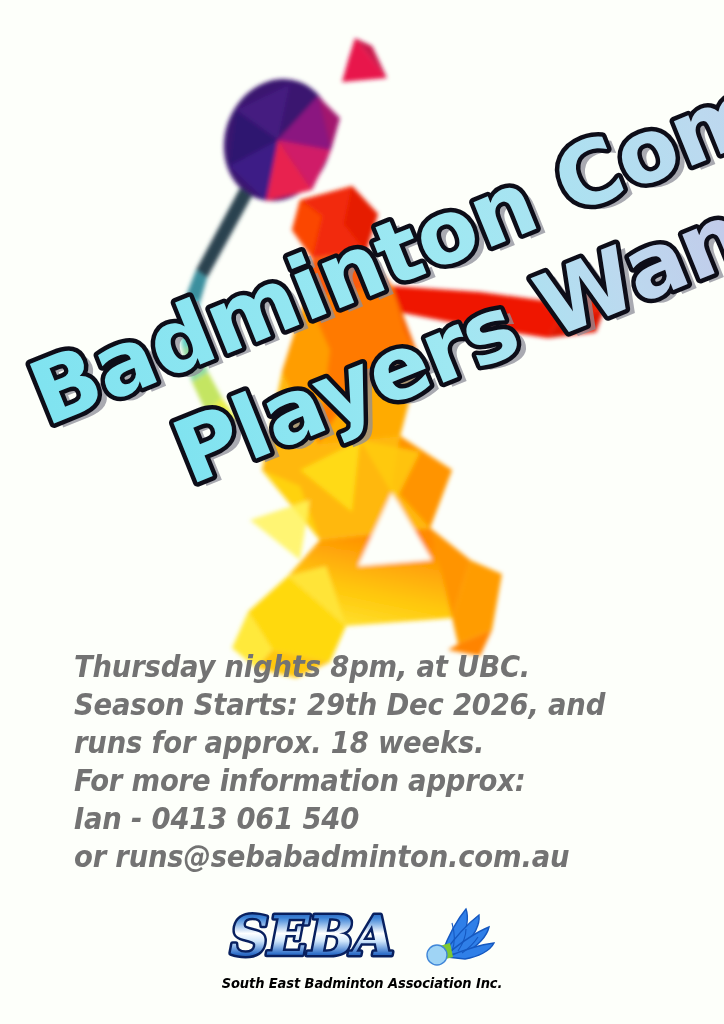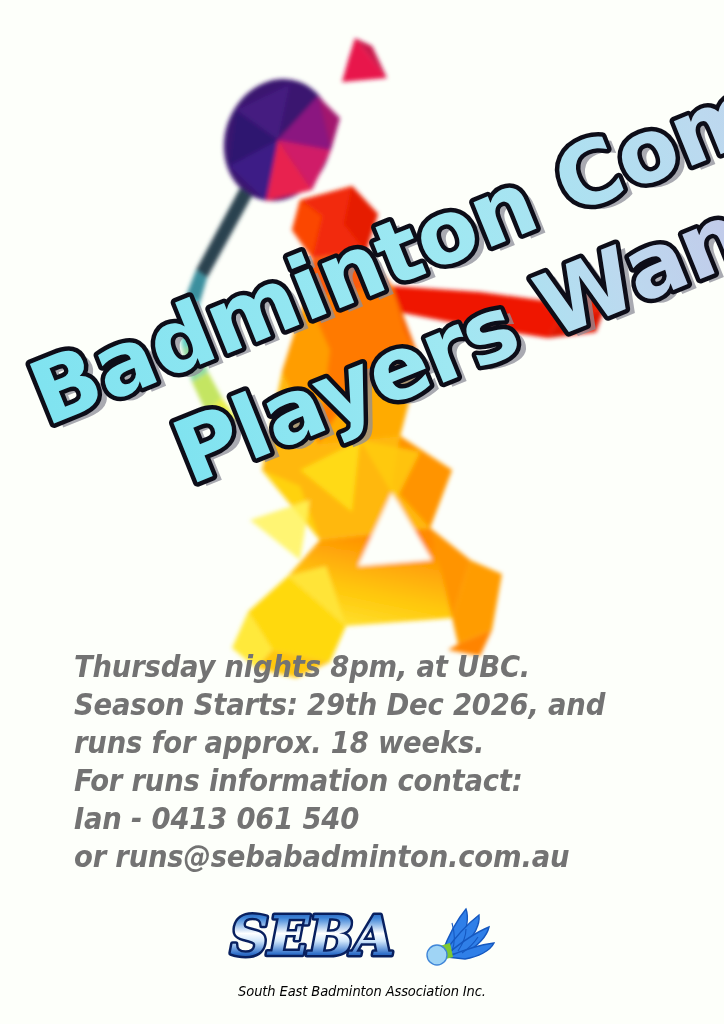--- a/index.html
+++ b/index.html
@@ -66,23 +66,23 @@
   }
   #logo-mark {
     display:flex;
     align-items:flex-end;
     justify-content:flex-start;
     gap:0;
   }
   #seba-word { display:block; }
   #shuttle-logo { display:block; }
   #logo-tagline {
-    margin-top:14px;
+    margin-top:6px;
     font-family:"DejaVu Sans Condensed","DejaVu Sans", sans-serif;
-    font-weight:normal;
+    font-weight:bold;
     font-style:italic;
     font-size:14.5px;
     color:#000000;
     letter-spacing:-0.1px;
     white-space:nowrap;
   }
 </style>
 </head>
 <body>
 
@@ -217,21 +217,21 @@
         <text class="hl-text" x="133" y="408" font-size="88" fill="none" stroke="#0d0d18" stroke-width="9" stroke-linejoin="round">Players Wanted</text>
         <text class="hl-text" x="133" y="408" font-size="88" fill="url(#hlGrad)">Players Wanted</text>
       </g>
     </svg>
   </div>
 
   <div id="body-copy">
     <div class="body-line">Thursday nights 8pm, at UBC.</div>
     <div class="body-line">Season Starts: 29th Dec 2026, and</div>
     <div class="body-line">runs for approx.  18 weeks.</div>
-    <div class="body-line">For runs information contact:</div>
+    <div class="body-line">For more information approx:</div>
     <div class="body-line">Ian - 0413 061 540</div>
     <div class="body-line">or runs@sebabadminton.com.au</div>
   </div>
 
   <div id="logo">
     <div id="logo-mark">
 
       <svg id="seba-word" width="196" height="64" viewBox="0 0 196 64" xmlns="http://www.w3.org/2000/svg">
         <defs>
           <linearGradient id="sebaChrome" x1="0" y1="0" x2="0" y2="1">

